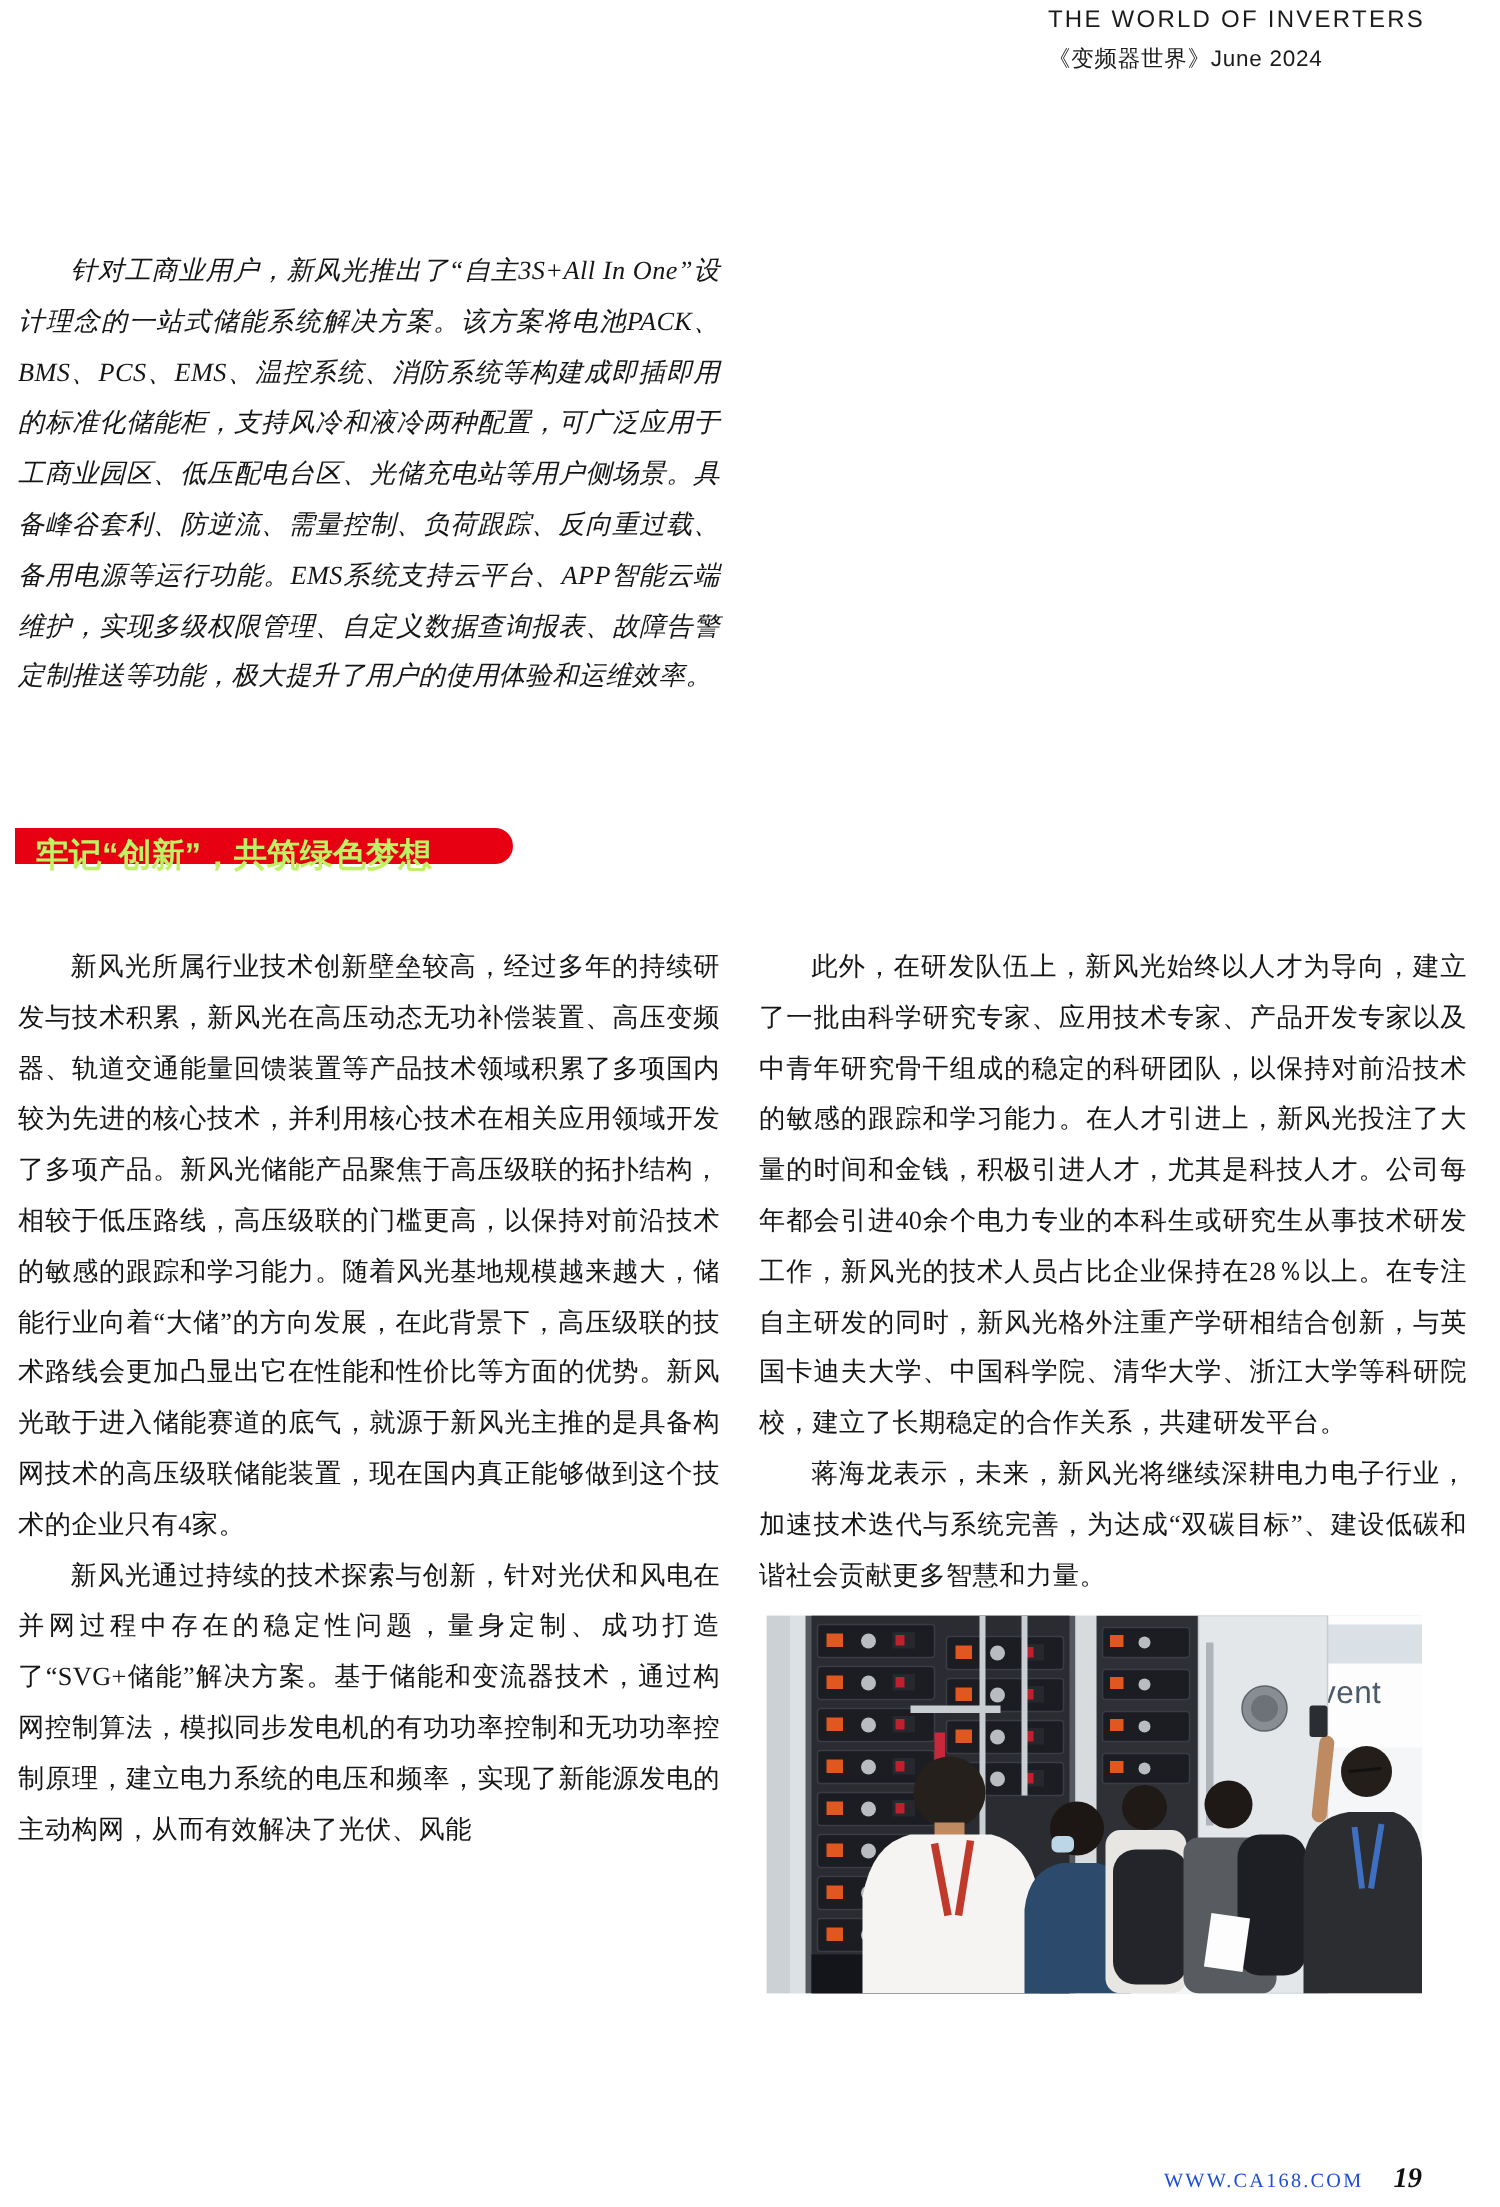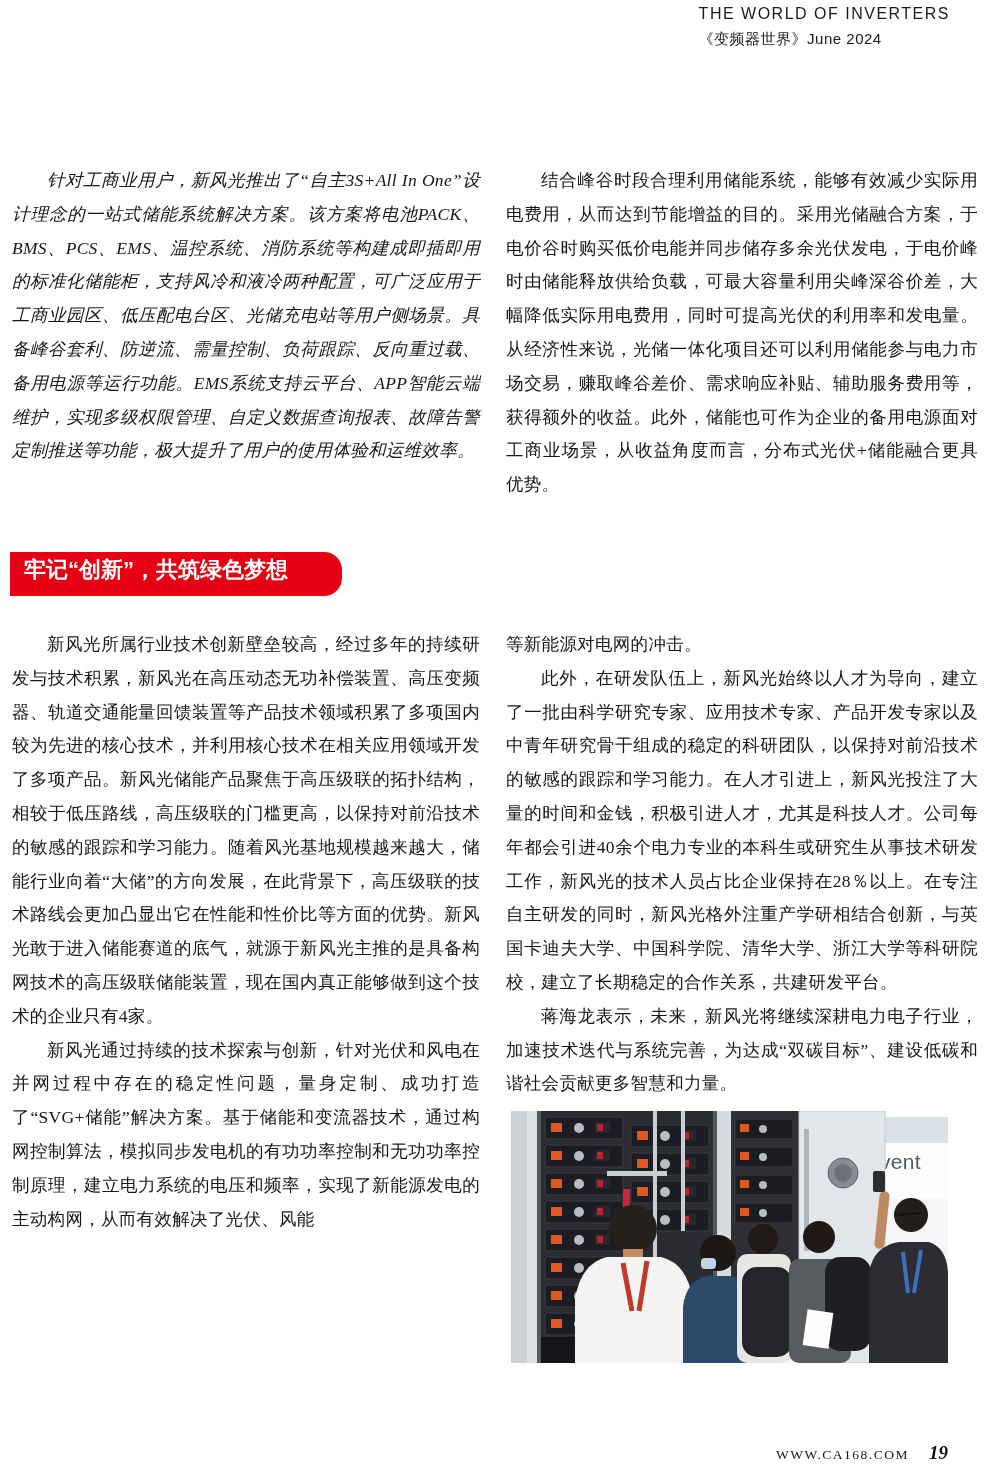--- a/index.html
+++ b/index.html
@@ -17,67 +17,63 @@
     position:absolute; text-align:justify;
     font-size:17.5px; line-height:33.8px; letter-spacing:0.3px;
   }
   .col p { margin:0; text-indent:2em; }
   .col p.cont { text-indent:0; }
   #col-intro-left  { left:12px;  top:164px; width:468px;font-style:italic; }
   #col-intro-right { left:506px; top:164px; width:472px; }
   #col-inno-left   { left:12px;  top:628px; width:468px; }
   #col-inno-right  { left:506px; top:628px; width:472px; }
   .banner {
-    position:absolute; left:10px; top:552px; width:332px; height:44px;
+    position:absolute; left:10px; top:552px; width:332px; height:24px;
     background:#e60012; border-radius:0 18px 18px 0;
-    color:#ffffff; font-family:"Liberation Sans","DejaVu Sans",sans-serif;
+    color:#bef264; font-family:"Liberation Sans","DejaVu Sans",sans-serif;
     font-weight:bold; font-size:22px; line-height:36px;
     padding-left:14px; box-sizing:border-box; white-space:nowrap;
   }
   .photo {
     display:block; width:437px; height:252px; margin:10px 0 0 5px;
     background:#e9edf0;
   }
   .footer {
     position:absolute; top:1442px; right:52px;
     display:flex; align-items:baseline; gap:20px;
   }
   .website {
-    font-size:13.5px; letter-spacing:1.5px; color:#0f172a;
+    font-size:13.5px; letter-spacing:1.5px; color:#1d4ed8;
     font-variant:small-caps;
   }
   .pagenum { font-size:19px; font-weight:bold; color:#111111;font-style:italic; }
 </style>
 </head>
 <body>
 
 <div class="page">
 
   <div class="header">
     <div class="header-line1">THE WORLD OF INVERTERS</div>
     <div class="header-line2">《变频器世界》June 2024</div>
   </div>
 
   <div class="col" id="col-intro-left">
     <p>针对工商业用户，新风光推出了“自主3S+All In One”设计理念的一站式储能系统解决方案。该方案将电池PACK、BMS、PCS、EMS、温控系统、消防系统等构建成即插即用的标准化储能柜，支持风冷和液冷两种配置，可广泛应用于工商业园区、低压配电台区、光储充电站等用户侧场景。具备峰谷套利、防逆流、需量控制、负荷跟踪、反向重过载、备用电源等运行功能。EMS系统支持云平台、APP智能云端维护，实现多级权限管理、自定义数据查询报表、故障告警定制推送等功能，极大提升了用户的使用体验和运维效率。</p>
   </div>
 
-  <div class="col" id="col-intro-right">
-    <p>结合峰谷时段合理利用储能系统，能够有效减少实际用电费用，从而达到节能增益的目的。采用光储融合方案，于电价谷时购买低价电能并同步储存多余光伏发电，于电价峰时由储能释放供给负载，可最大容量利用尖峰深谷价差，大幅降低实际用电费用，同时可提高光伏的利用率和发电量。从经济性来说，光储一体化项目还可以利用储能参与电力市场交易，赚取峰谷差价、需求响应补贴、辅助服务费用等，获得额外的收益。此外，储能也可作为企业的备用电源面对工商业场景，从收益角度而言，分布式光伏+储能融合更具优势。</p>
-  </div>
 
   <div class="banner">牢记“创新”，共筑绿色梦想</div>
 
   <div class="col" id="col-inno-left">
     <p>新风光所属行业技术创新壁垒较高，经过多年的持续研发与技术积累，新风光在高压动态无功补偿装置、高压变频器、轨道交通能量回馈装置等产品技术领域积累了多项国内较为先进的核心技术，并利用核心技术在相关应用领域开发了多项产品。新风光储能产品聚焦于高压级联的拓扑结构，相较于低压路线，高压级联的门槛更高，以保持对前沿技术的敏感的跟踪和学习能力。随着风光基地规模越来越大，储能行业向着“大储”的方向发展，在此背景下，高压级联的技术路线会更加凸显出它在性能和性价比等方面的优势。新风光敢于进入储能赛道的底气，就源于新风光主推的是具备构网技术的高压级联储能装置，现在国内真正能够做到这个技术的企业只有4家。</p>
     <p>新风光通过持续的技术探索与创新，针对光伏和风电在并网过程中存在的稳定性问题，量身定制、成功打造了“SVG+储能”解决方案。基于储能和变流器技术，通过构网控制算法，模拟同步发电机的有功功率控制和无功功率控制原理，建立电力系统的电压和频率，实现了新能源发电的主动构网，从而有效解决了光伏、风能</p>
   </div>
 
   <div class="col" id="col-inno-right">
-    <p class="cont">等新能源对电网的冲击。</p>
     <p>此外，在研发队伍上，新风光始终以人才为导向，建立了一批由科学研究专家、应用技术专家、产品开发专家以及中青年研究骨干组成的稳定的科研团队，以保持对前沿技术的敏感的跟踪和学习能力。在人才引进上，新风光投注了大量的时间和金钱，积极引进人才，尤其是科技人才。公司每年都会引进40余个电力专业的本科生或研究生从事技术研发工作，新风光的技术人员占比企业保持在28％以上。在专注自主研发的同时，新风光格外注重产学研相结合创新，与英国卡迪夫大学、中国科学院、清华大学、浙江大学等科研院校，建立了长期稳定的合作关系，共建研发平台。</p>
     <p>蒋海龙表示，未来，新风光将继续深耕电力电子行业，加速技术迭代与系统完善，为达成“双碳目标”、建设低碳和谐社会贡献更多智慧和力量。</p>
 
     <svg class="photo" viewBox="0 0 437 252" font-family="Liberation Sans, DejaVu Sans, sans-serif">
 
       <rect width="437" height="252" fill="#e9edf0"></rect>
       <rect x="270" y="0" width="167" height="252" fill="#f4f6f8"></rect>
 
       <g>
         <rect x="352" y="0" width="85" height="88" fill="#fdfdfe"></rect>

